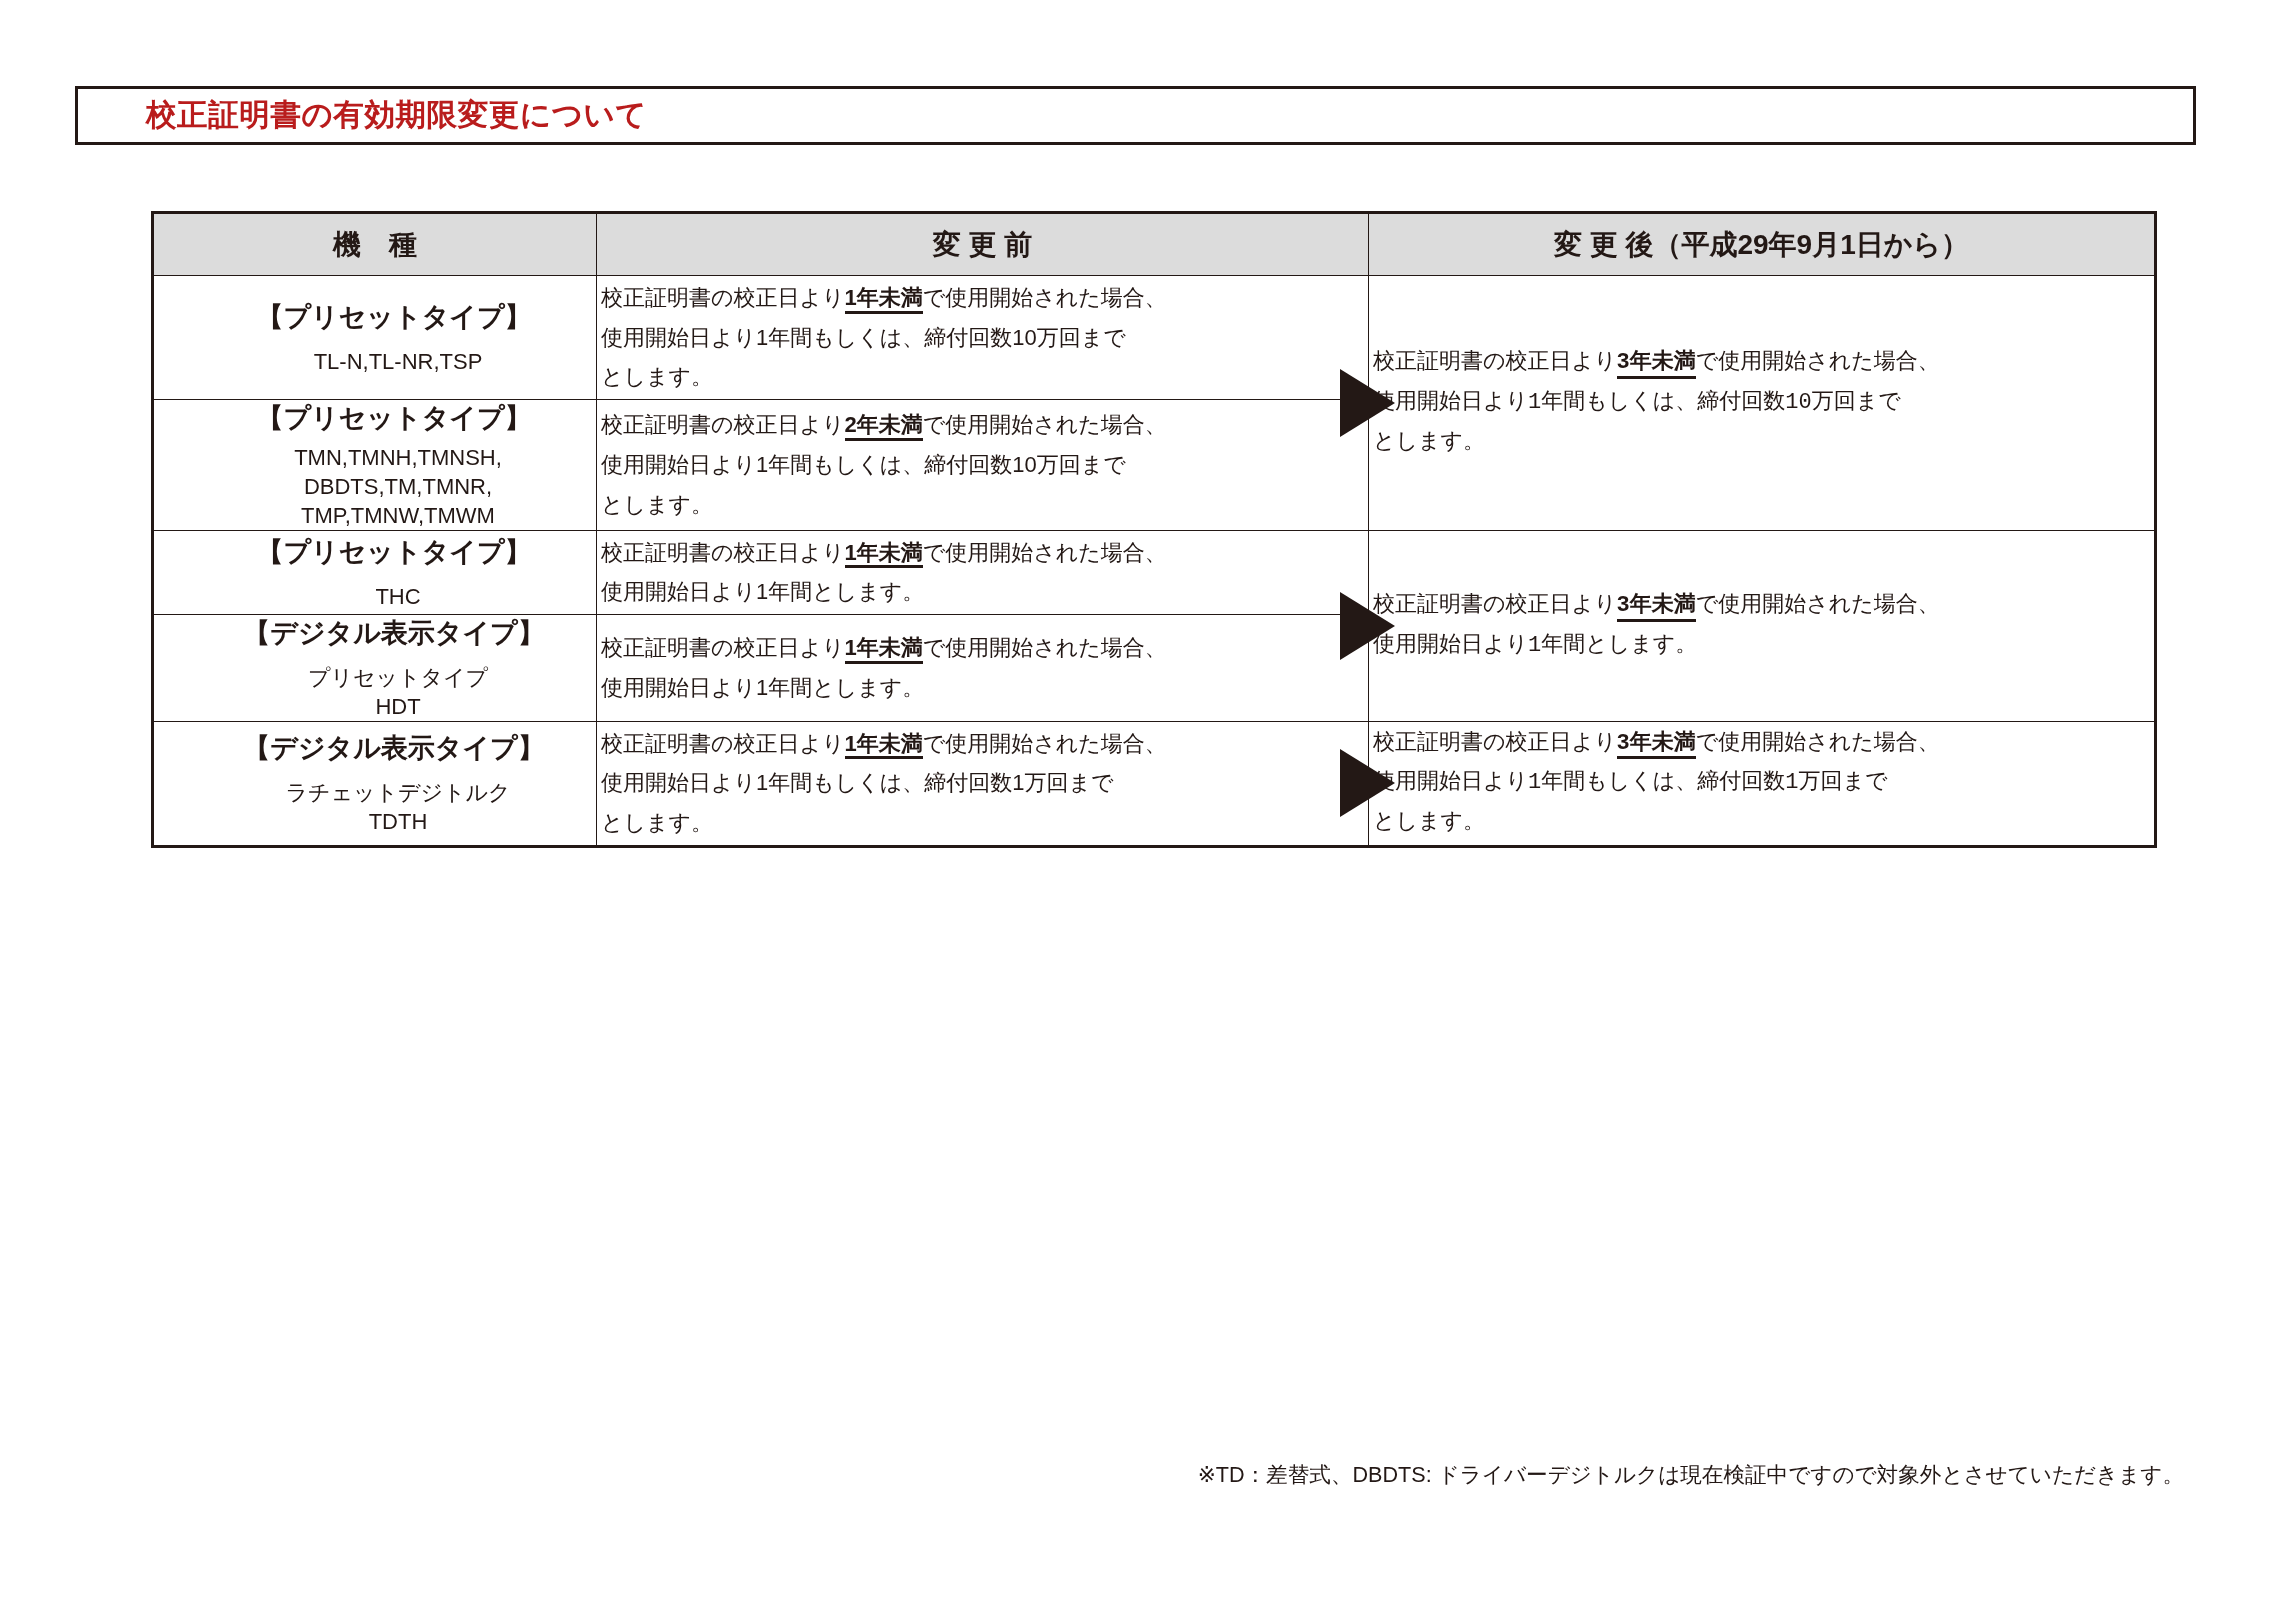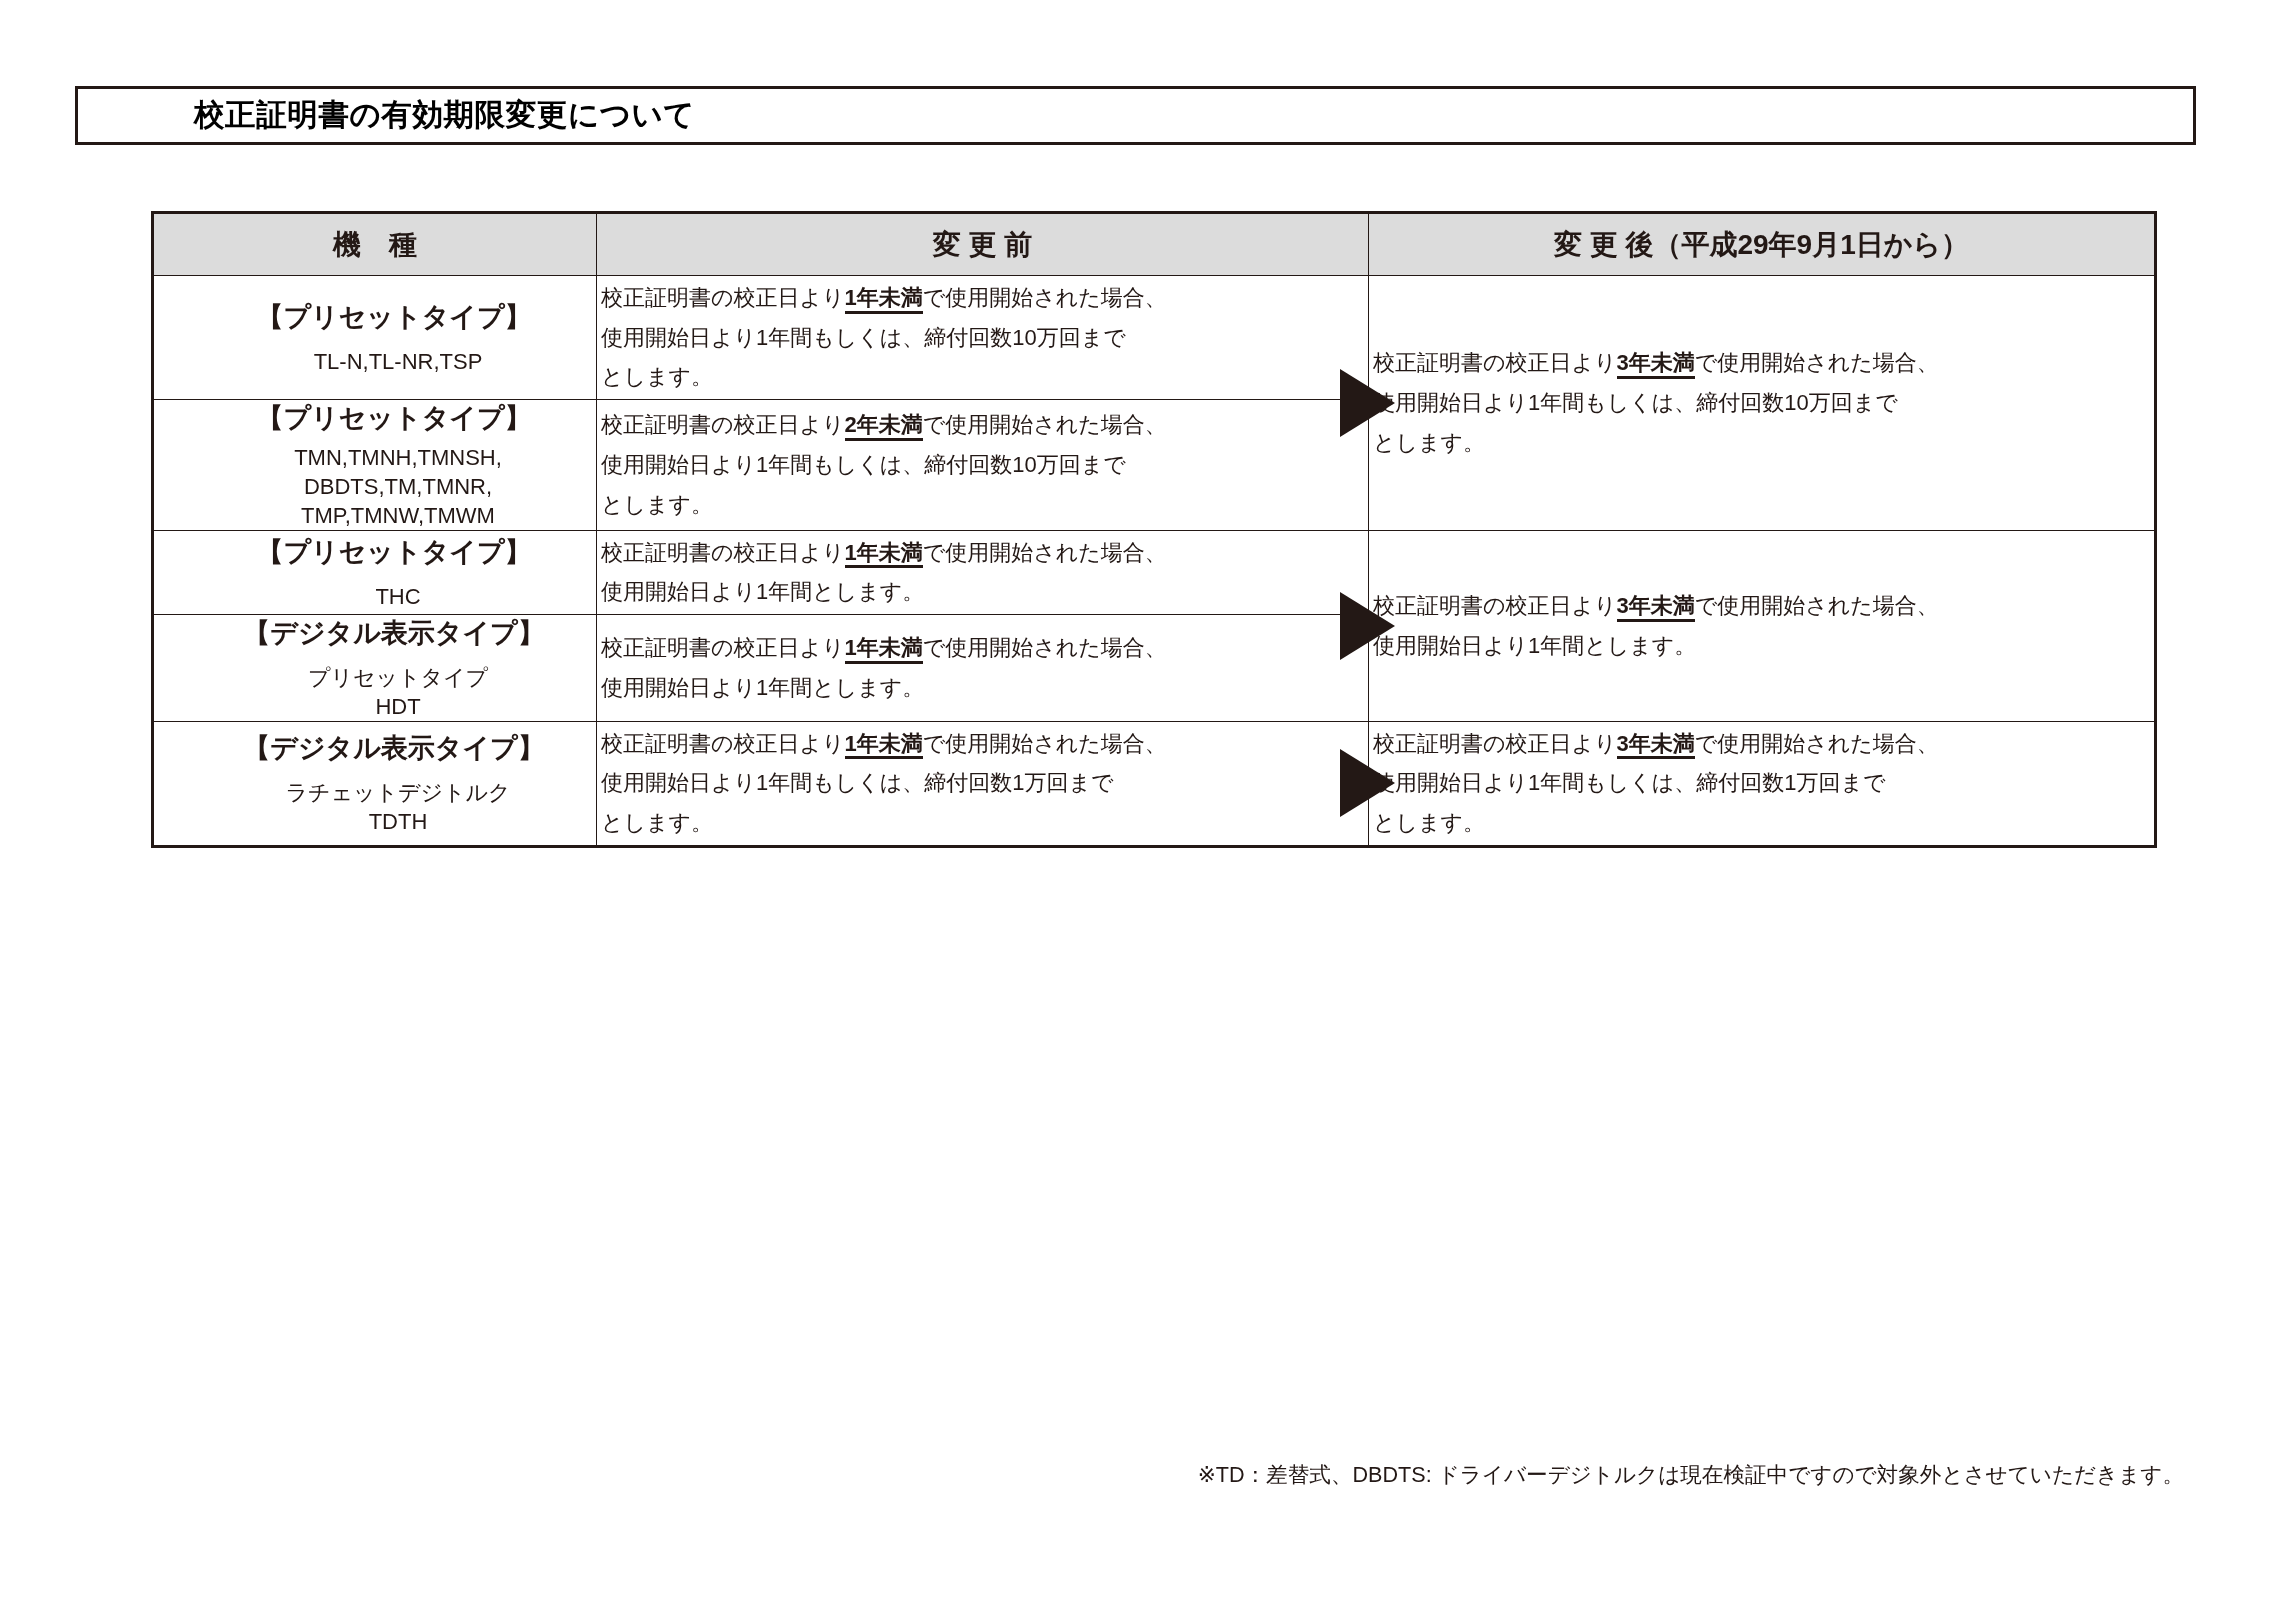--- a/index.html
+++ b/index.html
@@ -26,22 +26,22 @@
     border: 3.2px solid #231815;
     box-sizing: border-box;
     display: flex;
     align-items: center;
     background: #ffffff;
   }
   .title-text {
     font-size: 30.5px;
     font-weight: 700;
     letter-spacing: 0.6px;
-    margin-left: 116px;
-    color: #000000;
+    margin-left: 68px;
+    color: #b91c1c;
     white-space: nowrap;
   }
 
   
   .table-wrap {
     position: absolute;
     left: 151px;
     top: 211px;
     width: 2003px;
   }
@@ -109,20 +109,21 @@
   .cell-text p { margin: 4px; white-space: nowrap; }
   .em-underline {
     font-weight: 700;
     border-bottom: 3.8px solid #231815;
     padding-bottom: 0.6px;
   }
 
   .cell-after {
     position: relative;
     padding: 16.5px 21.6px 16.5px 41px;
+    font-family: Liberation Mono, monospace;
   }
 
   
   .arrow-marker {
     position: absolute;
     left: -29px;
     top: 50%;
     transform: translateY(-50%);
     width: 0;
     height: 0;

